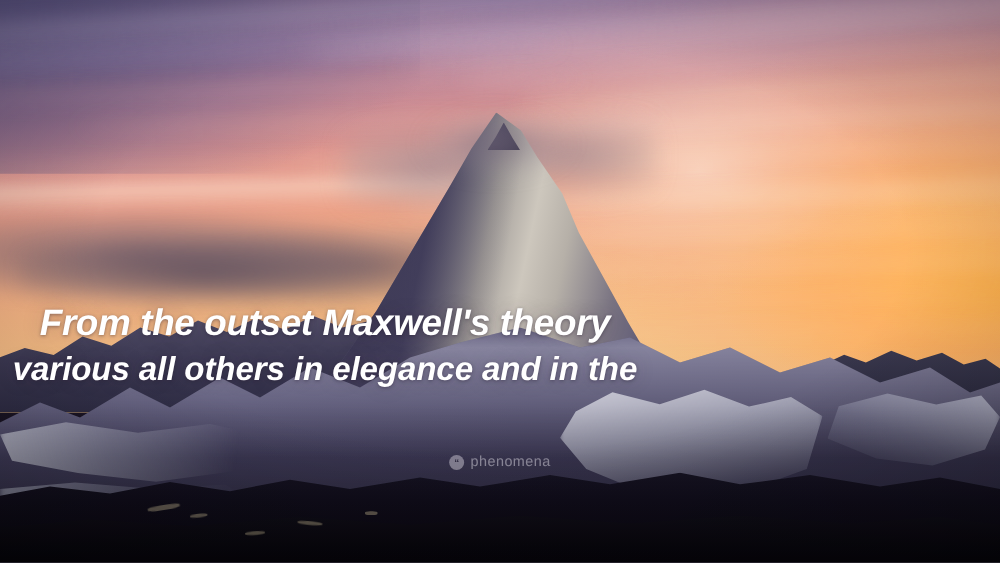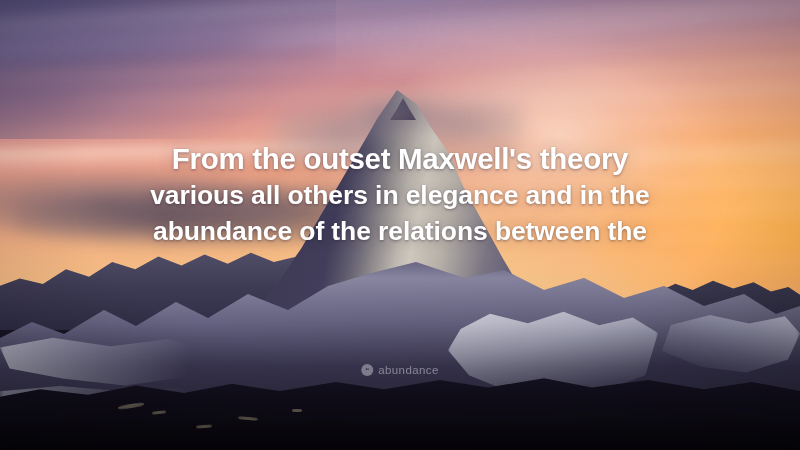--- a/index.html
+++ b/index.html
@@ -279,22 +279,23 @@
     position:absolute; inset:0;
     background:
       radial-gradient(ellipse 88% 78% at 50% 44%, rgba(0,0,0,0) 46%, rgba(0,0,0,0.24) 84%, rgba(0,0,0,0.42) 100%),
       linear-gradient(180deg, rgba(0,0,0,0) 72%, rgba(0,0,0,0.30) 100%);
     pointer-events:none;
   }
 
   
   .quote-wrap {
     position:absolute; left:0; top:0; width:800px; height:412px;
-    display:flex; flex-direction:column; align-items:center;
+    display:flex; align-items:center;
     pointer-events:none;
+    font-style:italic;
   }
   .quote {
     width:520px;
     text-align:center;
     color:#ffffff;
     font-weight:700;
     letter-spacing:-0.1px;
     text-shadow:0 1px 3px rgba(40,30,50,0.45), 0 0 16px rgba(60,40,60,0.22);
     pointer-events:auto;
   }
@@ -407,24 +408,23 @@
     <div class="fleck" style="left:292px; bottom:38px; width:10px; height:3px;"></div>
     <div class="fleck" style="left:196px; bottom:22px; width:16px; height:3px; transform:rotate(-4deg);"></div>
   </div>
 
   <div class="vignette"></div>
 
   <div class="quote-wrap">
     <div class="quote">
       <span class="qline l1">From the outset Maxwell's theory</span>
       <span class="qline l2">various all others in elegance and in the</span>
-      <span class="qline l3">abundance of the relations between the</span>
     </div>
   </div>
 
   <div class="watermark">
     <span class="wm-logo">
       <span>“</span>
     </span>
-    <span class="wm-text">abundance</span>
+    <span class="wm-text">phenomena</span>
   </div>
 
 </div>
 
 </body></html>

